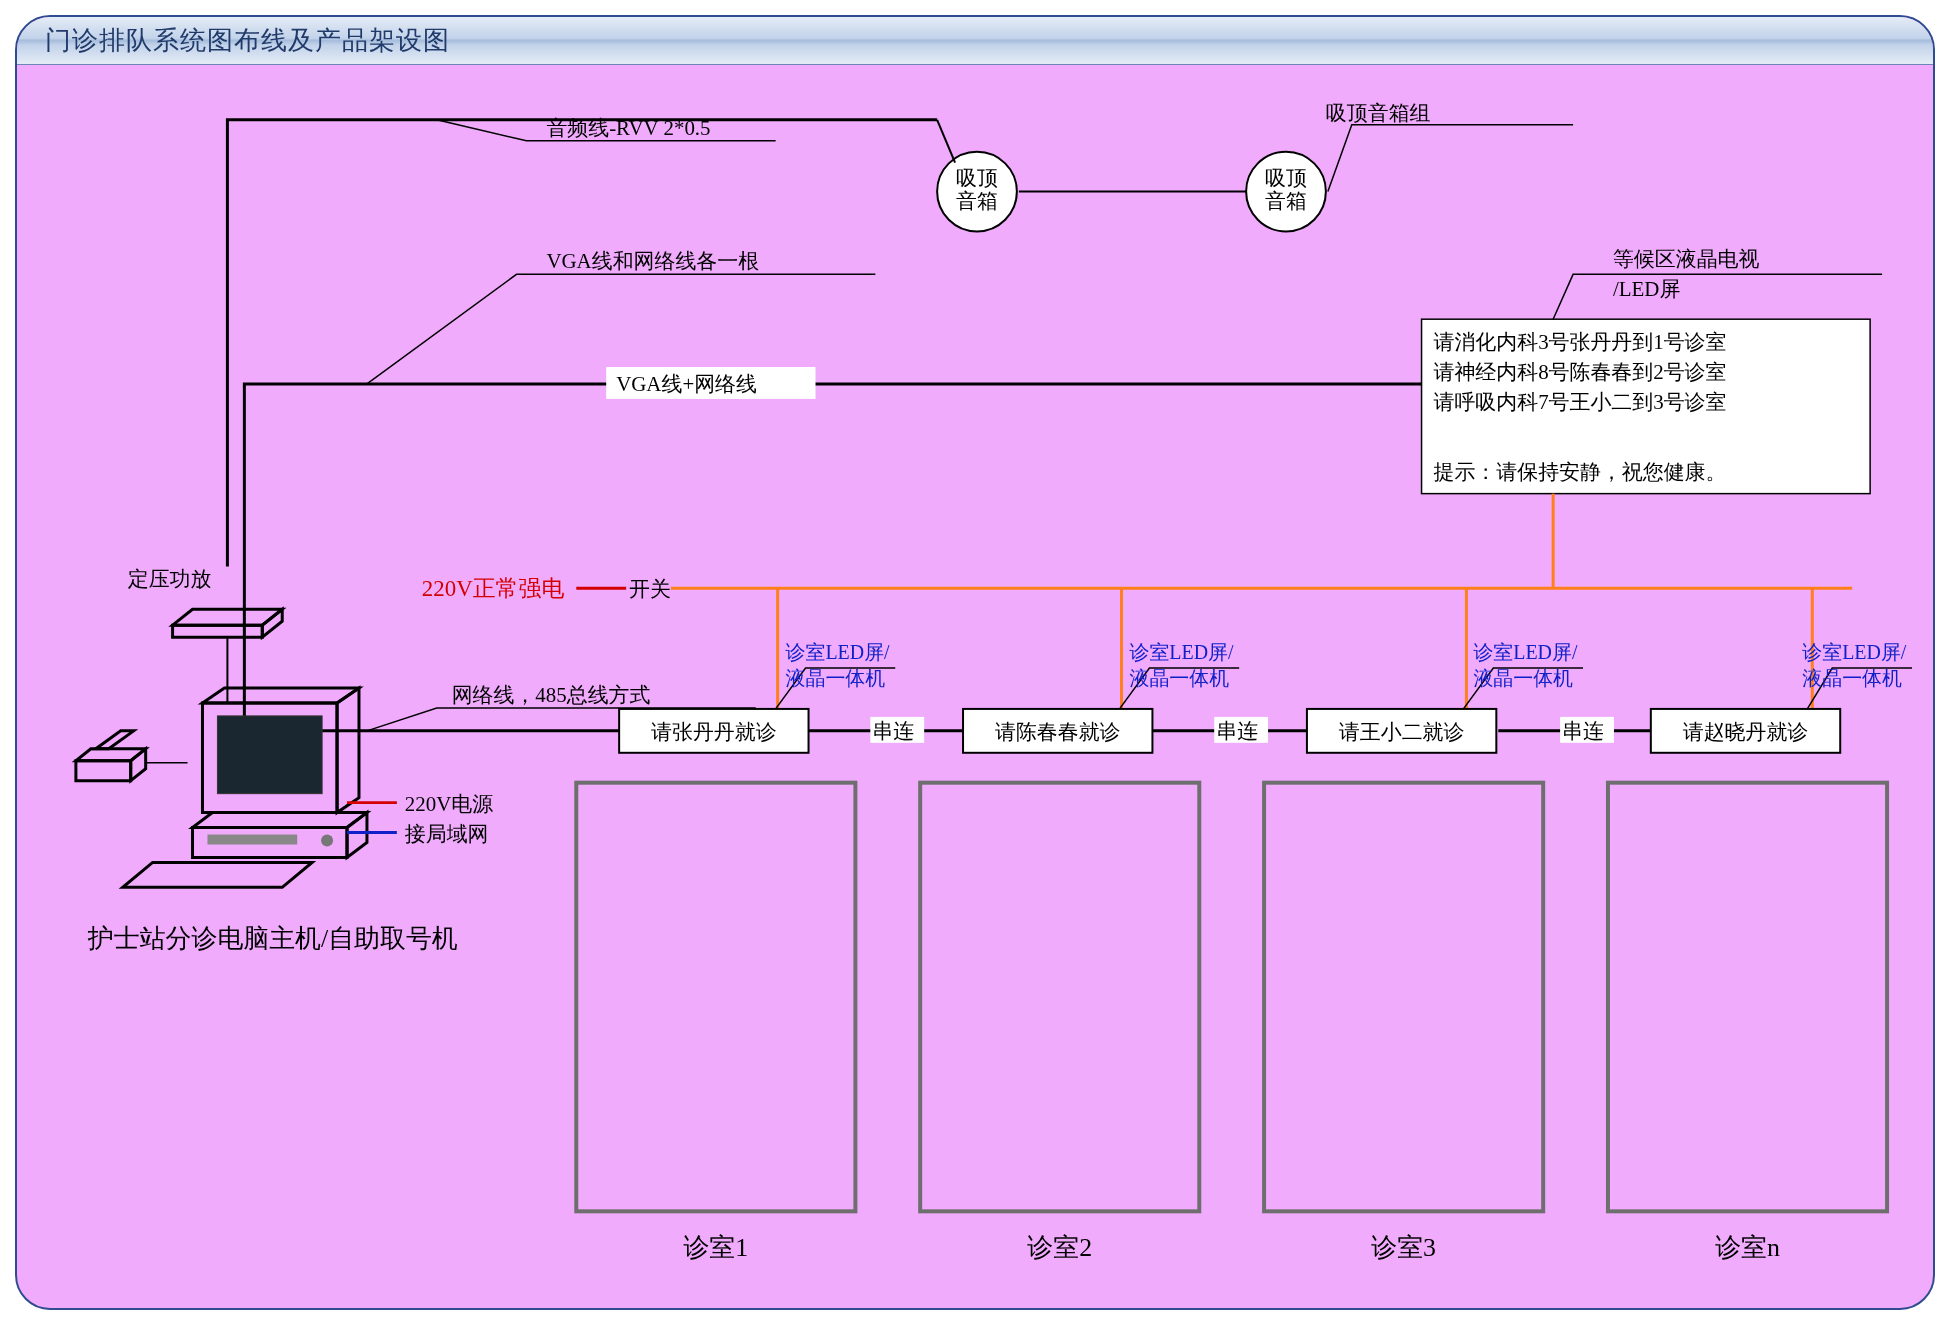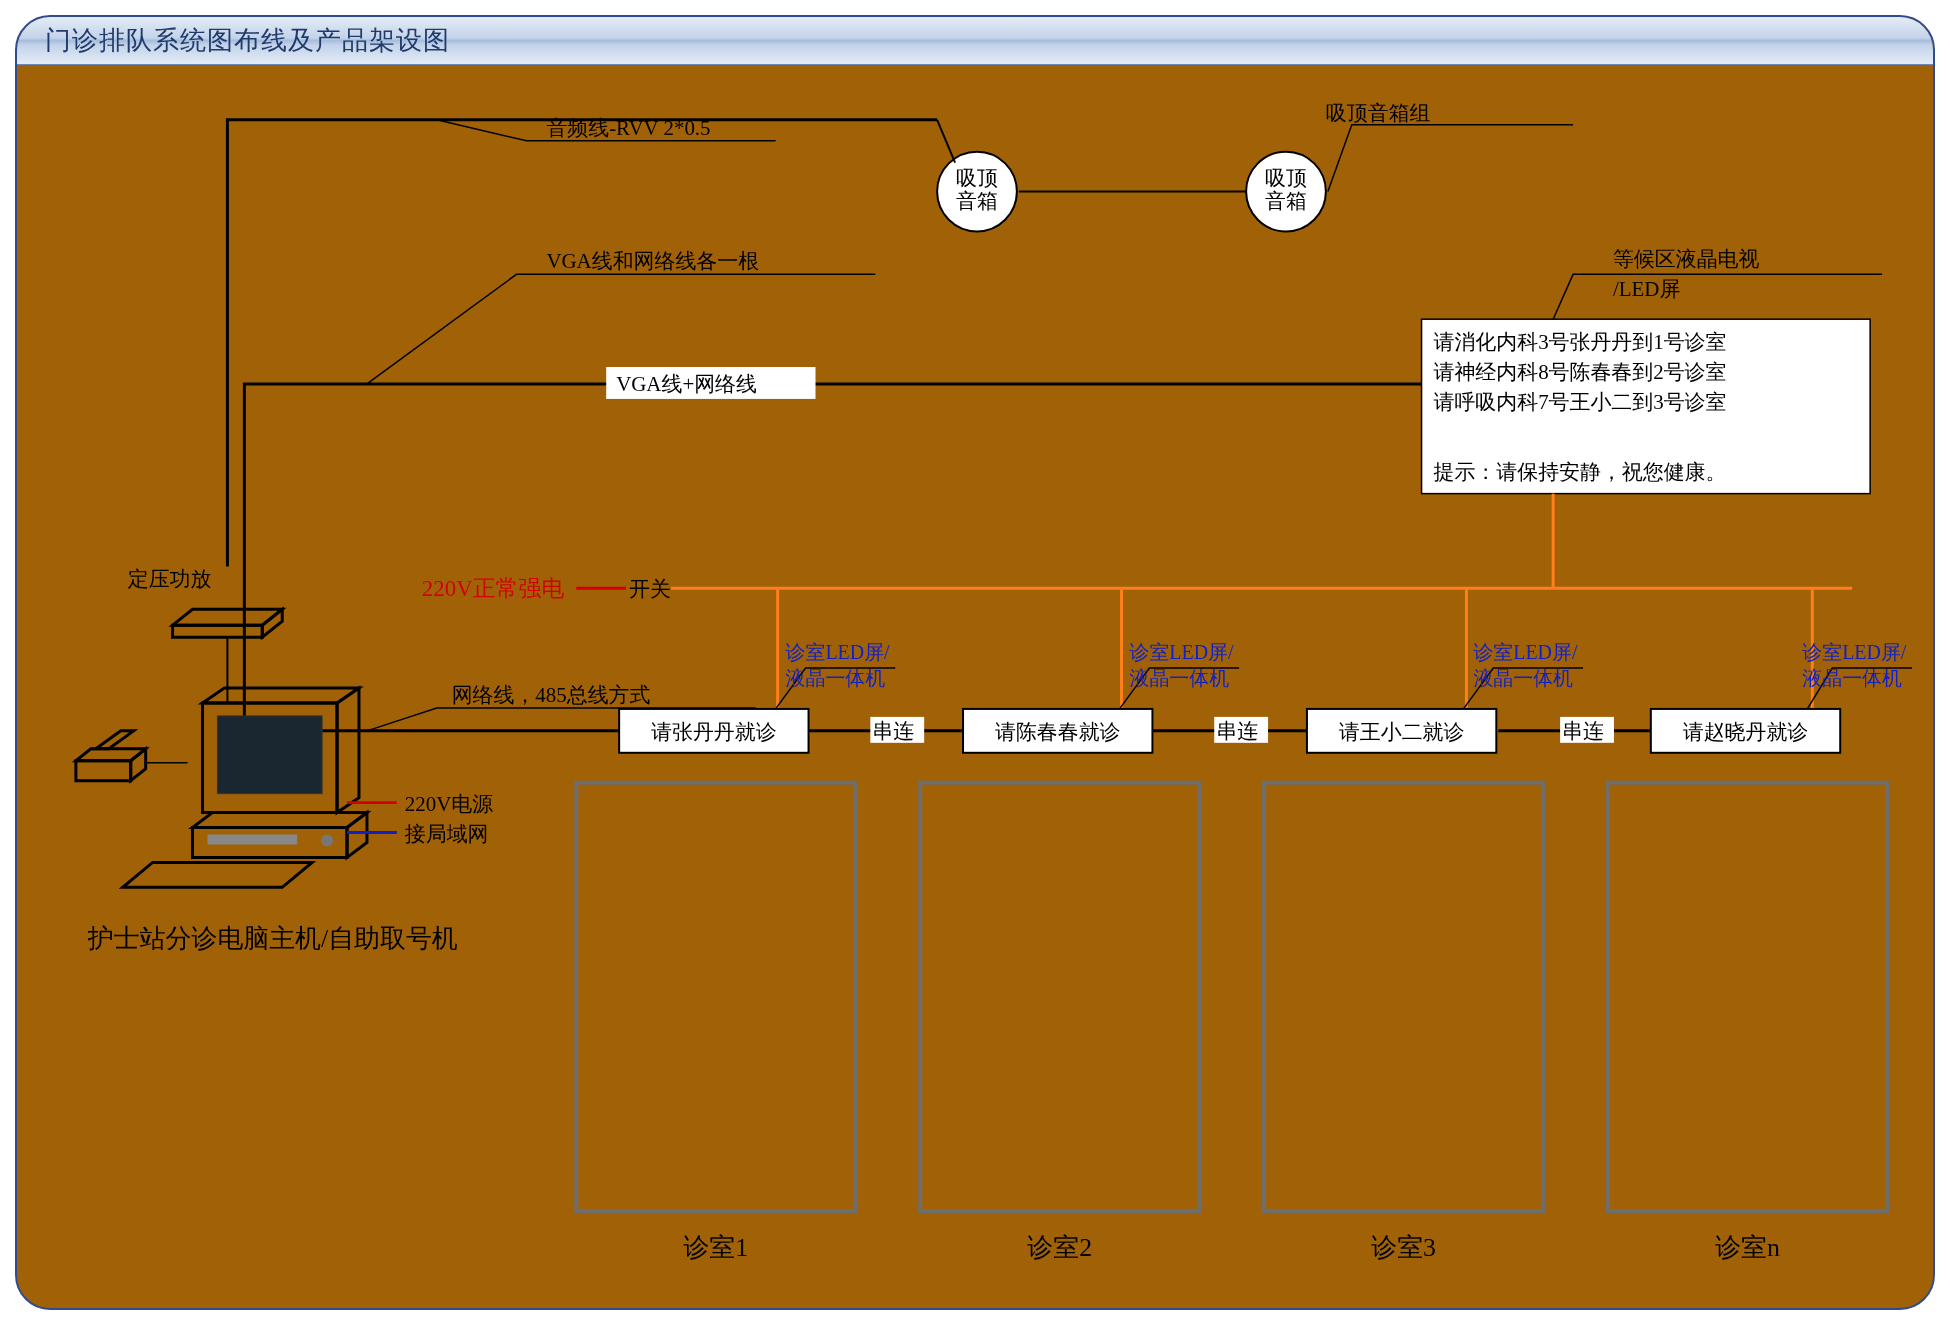--- a/index.html
+++ b/index.html
@@ -1,20 +1,20 @@
 <!DOCTYPE html>
 <html><head>
 <meta charset="utf-8">
 <style>
   html,body{margin:0;padding:0;font-family:"SimSun","Songti SC","STSong",serif;}
   body{width:1950px;height:1325px;background:#fff;position:relative;overflow:hidden;}
   
   .panel{
     position:absolute;left:15px;top:15px;width:1920px;height:1295px;
-    border:2px solid #2e4c8f;border-radius:35px;background:#a16207;box-sizing:border-box;
+    border:2px solid #2e4c8f;border-radius:35px;background:#f0abfc;box-sizing:border-box;
   }
   
   .titlebar{
     position:absolute;left:0;top:0;width:100%;height:48px;
     background:linear-gradient(#e4ecf6,#c3d3ea 45%,#a6bddc 50%,#c3d3ea 60%,#e4ecf6);
     border-top-left-radius:33px;border-top-right-radius:33px;
     border-bottom:1px solid #6c87b4;
     font-size:26px;line-height:48px;padding-left:28px;color:#203a6a;
     box-sizing:border-box;letter-spacing:1px;
   }

